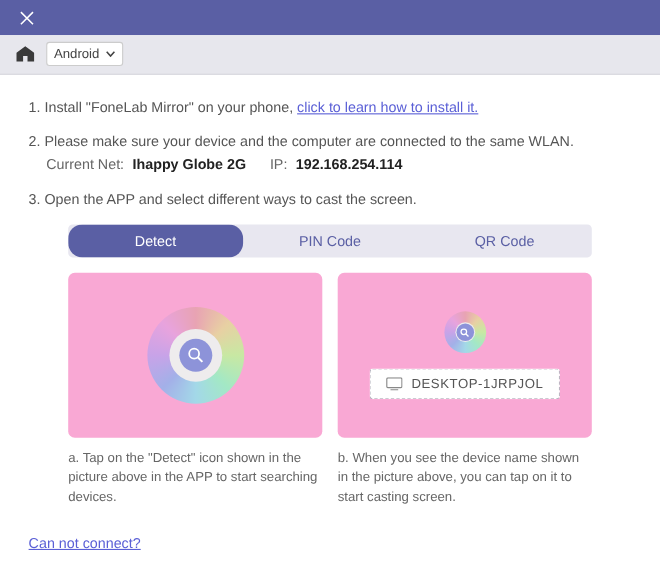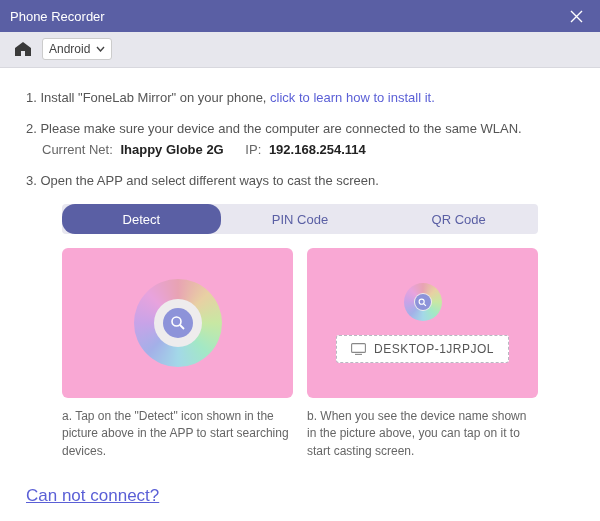--- a/index.html
+++ b/index.html
@@ -76,21 +76,21 @@
     margin-bottom: -1px;
   }
   .content {
     padding: 22px 26px 14px 26px;
   }
   .step {
     margin-bottom: 16px;
     font-size: 13px;
     color: #555;
   }
-  .step a { color: #5a5fd6; cursor: pointer; }
+  .step a { color: #5a5fd6; text-decoration: underline; cursor: pointer; }
   .netinfo {
     margin-top: 6px;
     padding-left: 16px;
     color: #222;
   }
   .netinfo .label { color: #666; margin-right: 4px; }
   .netinfo .value { font-weight: 600; color: #222; margin-right: 18px; }
   .seg {
     display: flex;
     height: 30px;
@@ -135,21 +135,21 @@
   }
   .caption {
     flex: 1;
     font-size: 12px;
     color: #666;
     line-height: 1.45;
   }
   .cannot {
     margin-top: 26px;
     color: #5a5fd6;
-    font-size: 17px;
+    font-size: 13px;
     text-decoration: underline;
     cursor: pointer;
     display: inline-block;
   }
   .color-wheel {
     display: flex; align-items: center; justify-content: center;
     border-radius: 50%;
     background: conic-gradient(
       #e8a3b3, #e8d0a3, #c8e8a3, #a3e8c5, #a3d8e8, #a3b0e8, #c8a3e8, #e8a3dd, #e8a3b3
     );
@@ -186,21 +186,20 @@
     font-size: 12px;
     color: #555;
     letter-spacing: 0.5px;
   }
   svg { display: block; }
 </style>
 </head>
 <body>
 
 <div class="titlebar">
-  <div class="title">Phone Recorder</div>
   <div class="close">
     <svg width="13" height="13" viewBox="0 0 13 13">
       <path d="M1 1 L12 12 M12 1 L1 12" stroke="#fff" stroke-width="1.4" fill="none"></path>
     </svg>
   </div>
 </div>
 
 <div class="toolbar">
   <div class="home-btn">
     <svg width="18" height="16" viewBox="0 0 18 16">

